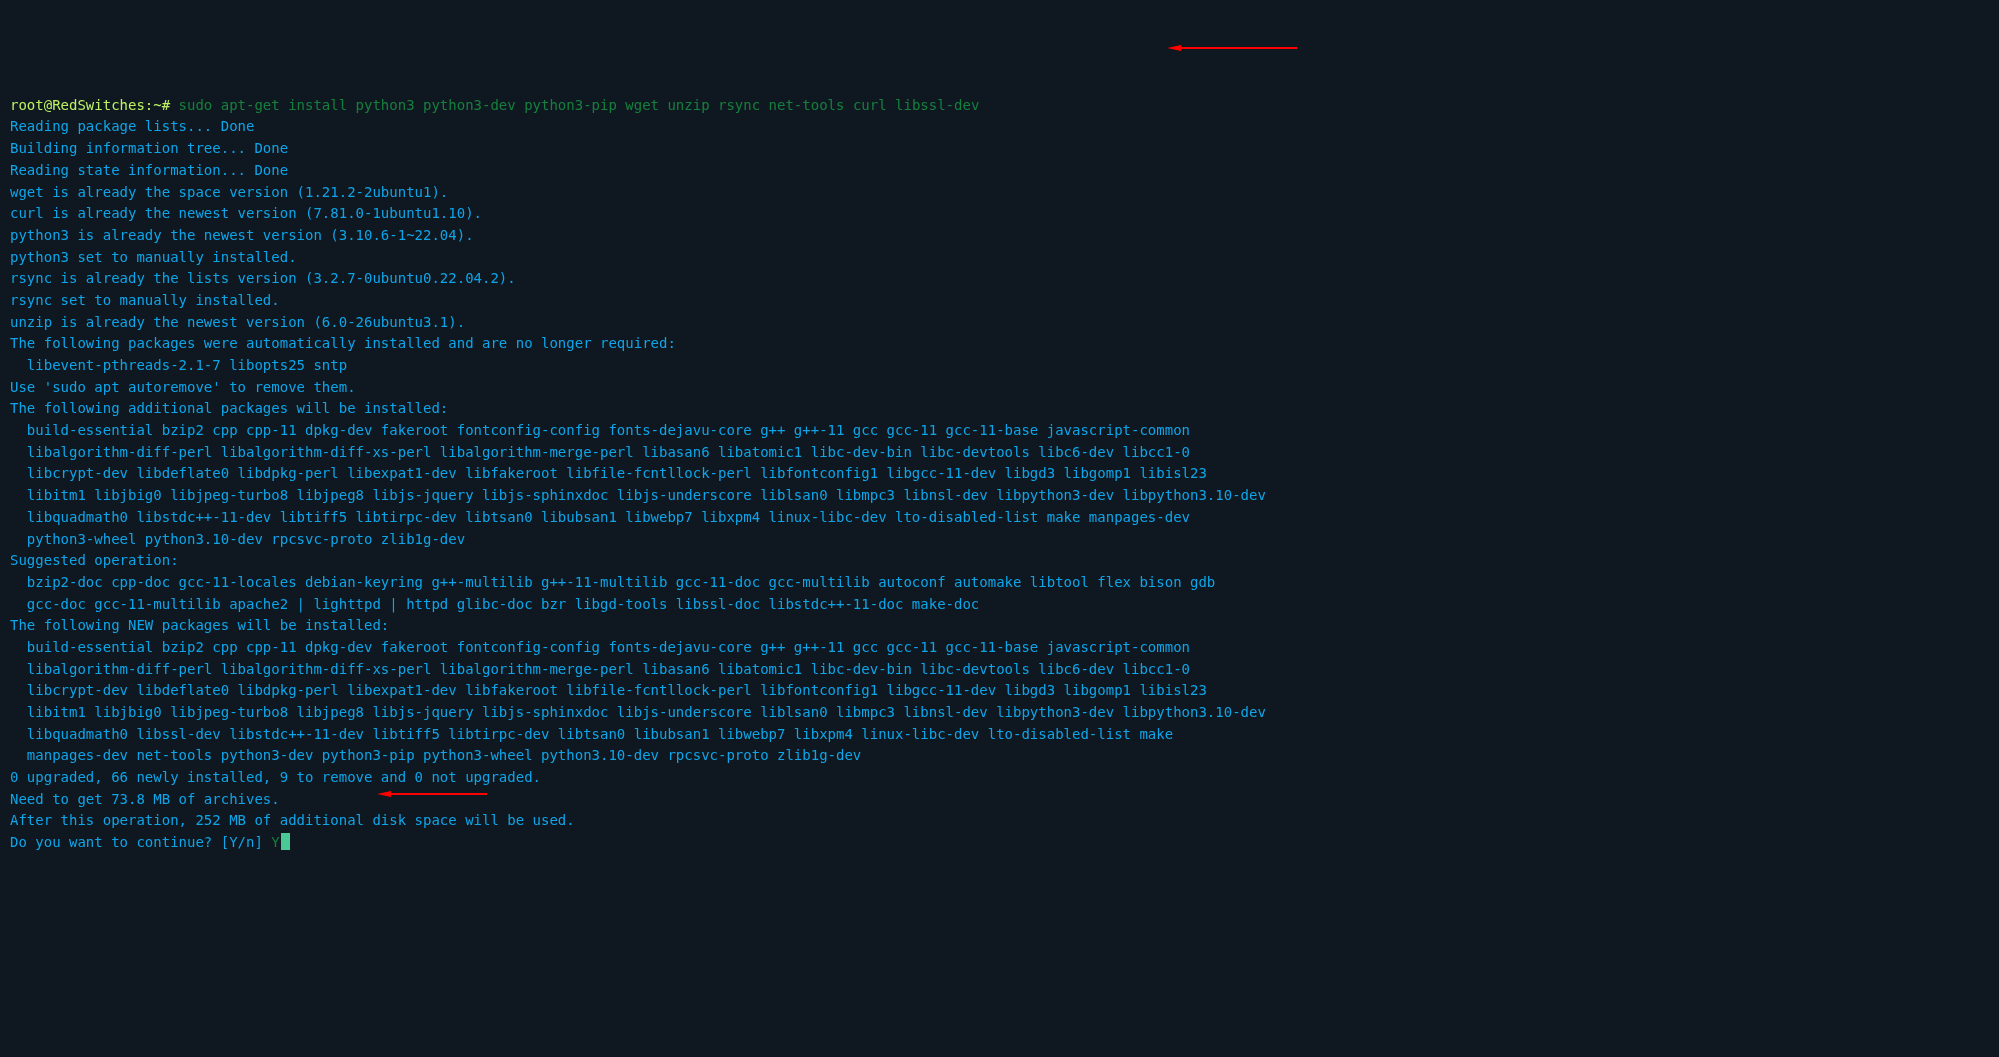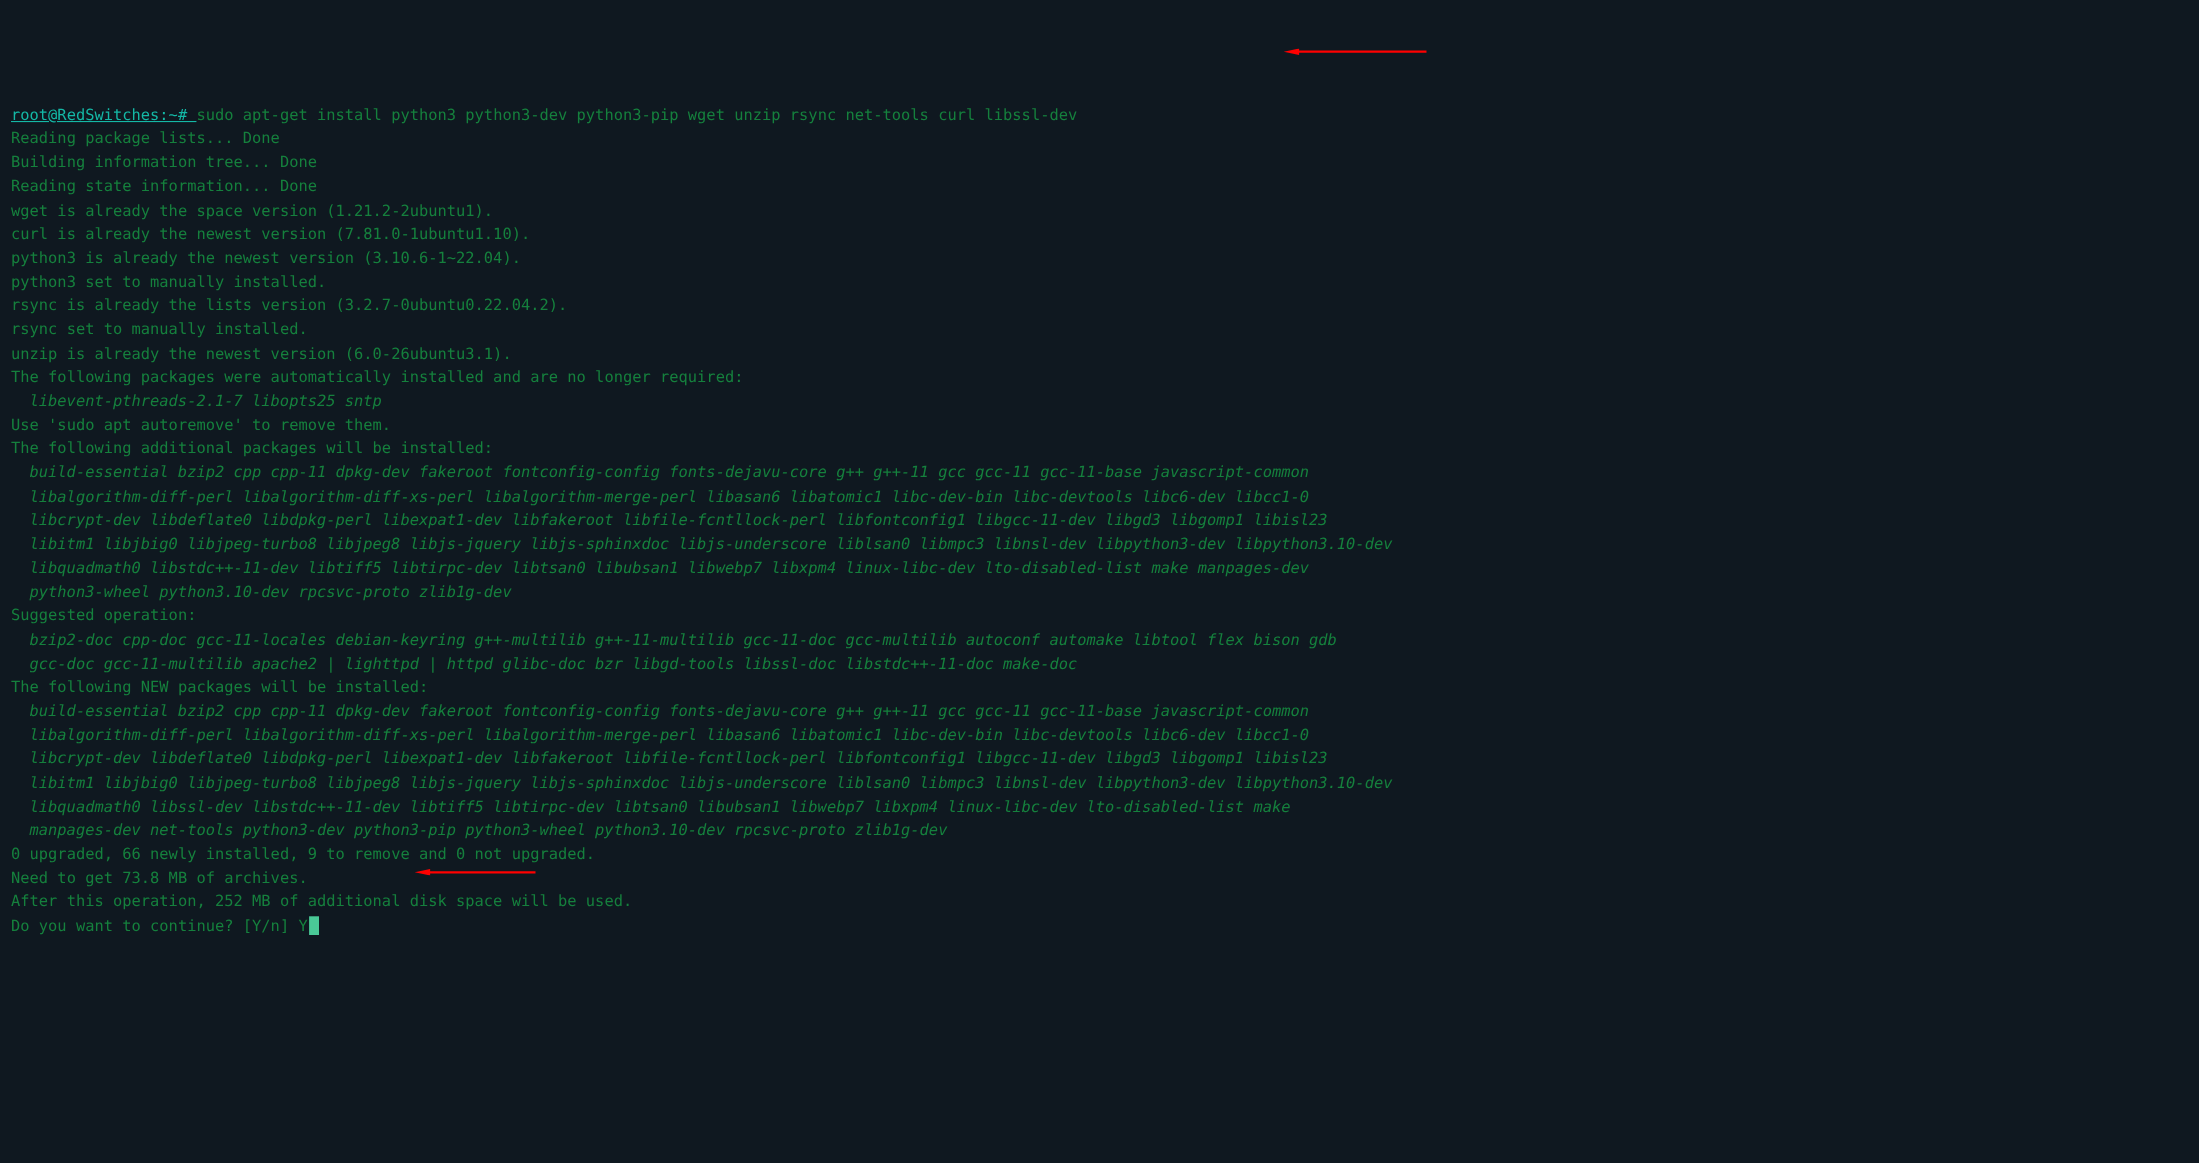--- a/index.html
+++ b/index.html
@@ -11,32 +11,30 @@
       background-color: #0f1820;
       font-family: 'Menlo', 'Monaco', 'Consolas', monospace;
       font-size: 14px;
       line-height: 1.55;
       padding: 8px 10px;
       color: #2a8b6c;
       white-space: pre;
       position: relative;
     }
     .prompt-user {
-      color: #14b8a6;
-      text-decoration: underline;
+      color: #bef264;
     }
     .prompt-command {
       color: #15803d;
     }
     .output-line {
-      color: #15803d;
+      color: #0ea5e9;
     }
     .indented {
       padding-left: 2ch;
-      font-style: italic;
     }
     .cursor {
       display: inline-block;
       width: 9px;
       height: 17px;
       background-color: #4ac997;
       vertical-align: text-bottom;
       margin-left: 1px;
     }
     .arrow1 {

